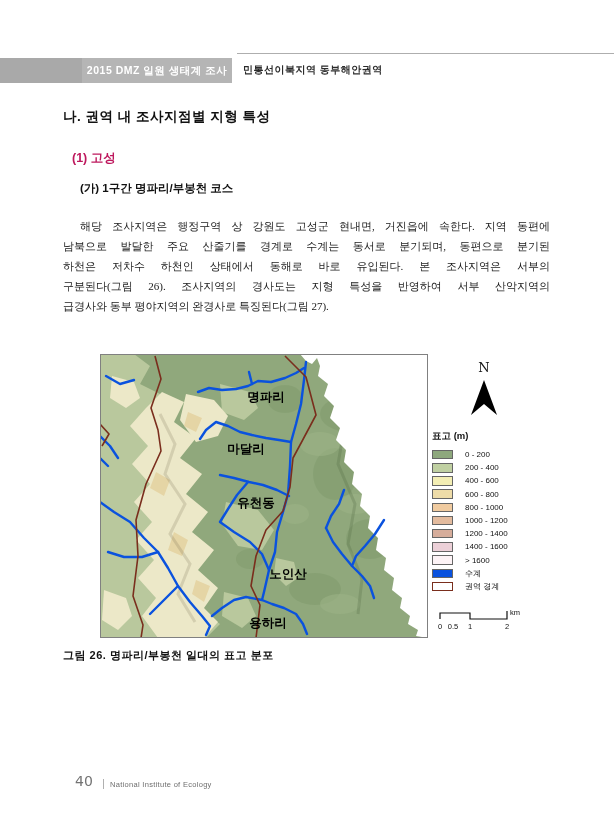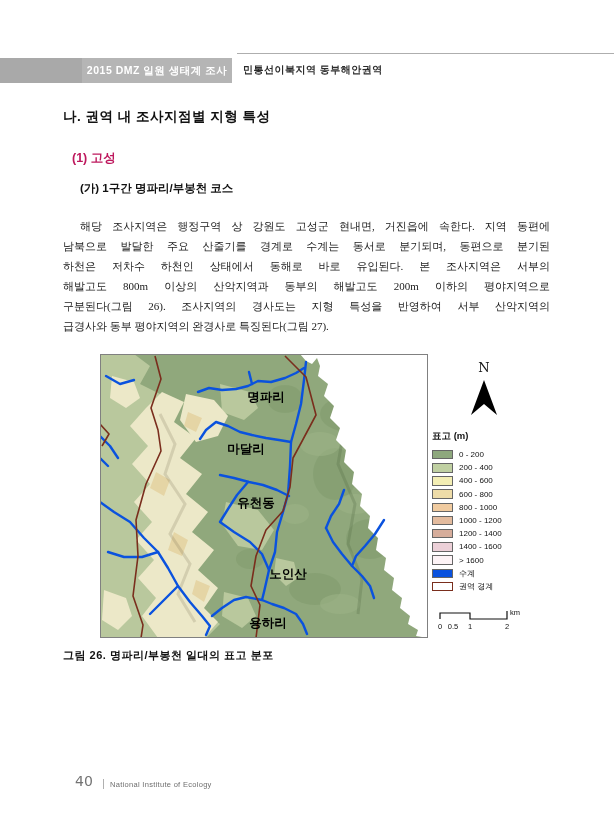--- a/index.html
+++ b/index.html
@@ -22,21 +22,21 @@
   .para-line.first{text-indent:17px;}
   .para-line.last{text-align-last:left;}
   
   .map-wrap{position:absolute;left:100px;top:354px;width:268px;height:284px;border-radius:8px;}
   .map-wrap svg{display:block;}
   .north{position:absolute;left:460px;top:356px;}
   .legend{position:absolute;left:432px;top:430px;width:110px;}
   .legend-title{font-size:9.5px;font-weight:bold;color:#111;margin-bottom:5px;}
   .legend-row{height:13.2px;display:flex;align-items:center;}
   .legend-swatch{width:21px;height:9.5px;box-sizing:border-box;flex:0 0 21px;}
-  .legend-label{font-size:8px;color:#111;padding-left:6px;white-space:nowrap;}
+  .legend-label{font-size:8px;color:#111;padding-left:12px;white-space:nowrap;}
   .scalebar{position:absolute;left:432px;top:602px;}
   .caption{position:absolute;left:63px;top:648px;width:490px;
            font-size:11px;font-weight:bold;color:#111;letter-spacing:0.5px;}
   
   .footer-num{position:absolute;left:75px;top:773px;font-size:14px;color:#737373;font-family:"DejaVu Sans",sans-serif;}
   .footer-div{position:absolute;left:103px;top:779px;width:1px;height:10px;background:#b0b0b0;}
   .footer-org{position:absolute;left:110px;top:780px;font-size:7.5px;color:#6e6e6e;letter-spacing:0.3px;}
   .maplabel{font-family:"Liberation Sans",sans-serif;font-size:12.5px;font-weight:bold;fill:#000;}
   .tick{font-family:"Liberation Sans",sans-serif;font-size:7.5px;fill:#111;}
 </style>
@@ -53,21 +53,20 @@
   <div class="hdr-section">민통선이북지역 동부해안권역</div>
 
   <div class="h1">나. 권역 내 조사지점별 지형 특성</div>
   <div class="h2">(1) 고성</div>
   <div class="h3">(가) 1구간 명파리/부봉천 코스</div>
 
   <div class="para">
       <div class="para-line first">해당 조사지역은 행정구역 상 강원도 고성군 현내면, 거진읍에 속한다. 지역 동편에</div>
       <div class="para-line">남북으로 발달한 주요 산줄기를 경계로 수계는 동서로 분기되며, 동편으로 분기된</div>
       <div class="para-line">하천은 저차수 하천인 상태에서 동해로 바로 유입된다. 본 조사지역은 서부의</div>
-      <div class="para-line">해발고도 800m 이상의 산악지역과 동부의 해발고도 200m 이하의 평야지역으로</div>
       <div class="para-line">구분된다(그림 26). 조사지역의 경사도는 지형 특성을 반영하여 서부 산악지역의</div>
       <div class="para-line last">급경사와 동부 평야지역의 완경사로 특징된다(그림 27).</div>
     </div>
 
   <div class="map-wrap">
     <svg width="328" height="284" viewBox="0 0 328 284">
 
       <rect x="0" y="0" width="328" height="284" fill="#90a87c"></rect>
 
       <g fill="#7f9a6c" opacity="0.5">

